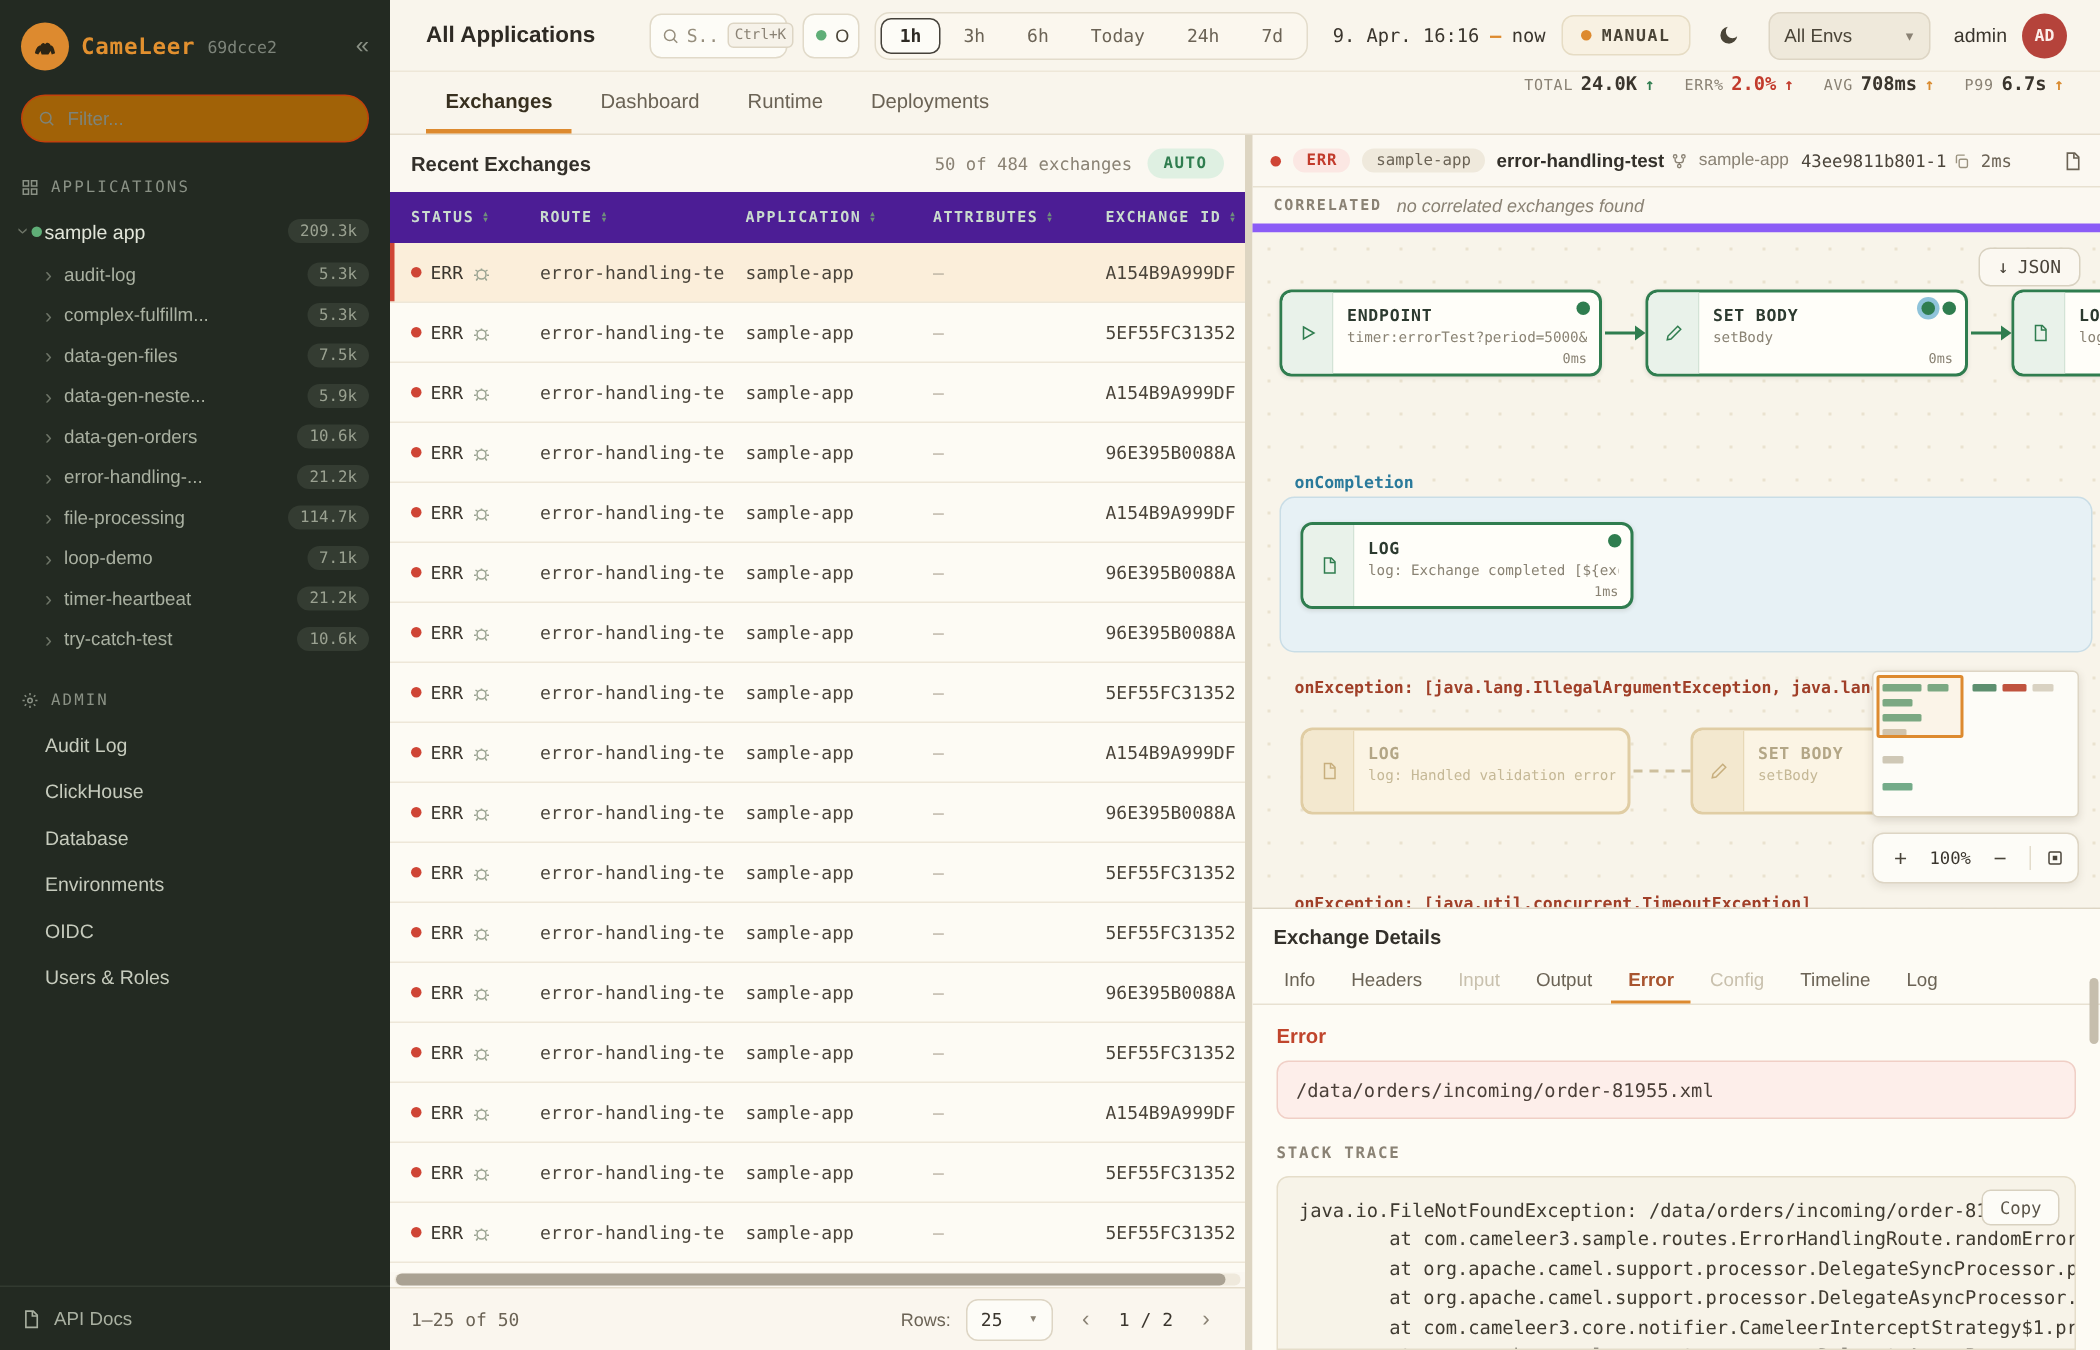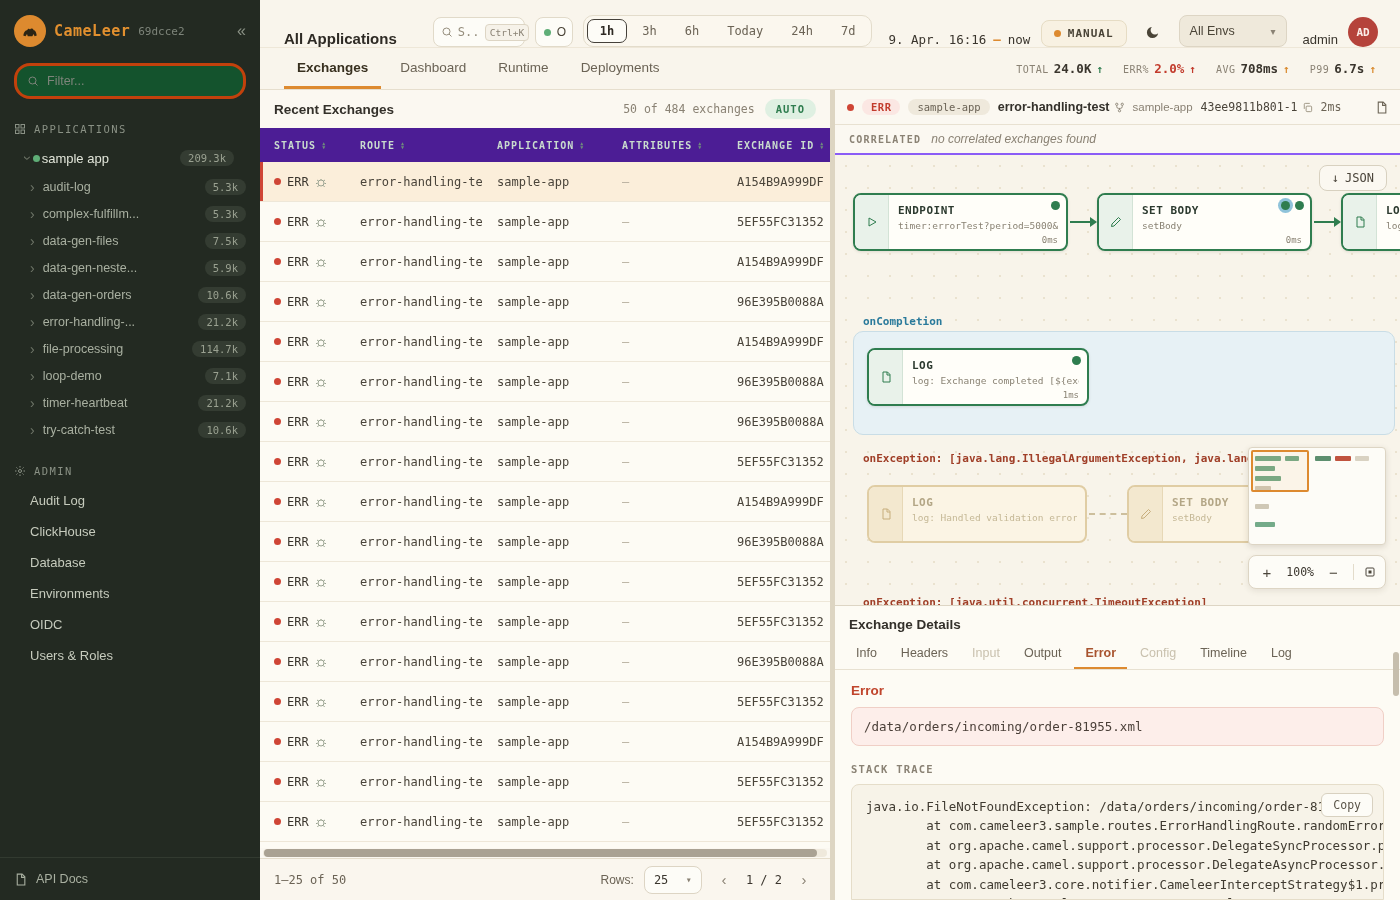--- a/index.html
+++ b/index.html
@@ -10,37 +10,37 @@
 button{background:none;border:none;font:inherit;color:inherit;cursor:pointer}
 input{font:inherit;outline:none}
 
 
 .sidebar{width:260px;min-width:260px;height:900px;background:#232a22;color:#b9bfb1;display:flex;flex-direction:column}
 .sb-head{display:flex;align-items:center;gap:8px;padding:15px 14px 16px}
 .logo-badge{width:32px;height:32px;min-width:32px;border-radius:50%;background:#dd8a2f;display:flex;align-items:center;justify-content:center}
 .logo-text{font-family:"DejaVu Sans Mono",monospace;font-weight:bold;font-size:15px;color:#e2902f;letter-spacing:.5px}
 .logo-ver{font-family:"DejaVu Sans Mono",monospace;font-size:11px;color:#7d847a}
 .collapse-btn{margin-left:auto;color:#8a9185;font-size:16px;line-height:1}
-.sb-filter{margin:0 14px 16px;display:flex;align-items:center;gap:8px;background:#14532d;border:3px solid #c2410c;border-radius:16px;padding:8px 10px;color:#7d847a}
+.sb-filter{margin:0 14px 16px;display:flex;align-items:center;gap:8px;background:#a16207;border:1px solid #c2410c;border-radius:16px;padding:8px 10px;color:#7d847a}
 .sb-filter input{flex:1;background:transparent;border:none;color:#cfd4c7;font-size:12.5px;width:100%}
 .sb-filter input::placeholder{color:#7d847a}
 .sb-section-head{display:flex;align-items:center;gap:8px;padding:8px 14px;font-family:"DejaVu Sans Mono",monospace;font-size:10.5px;letter-spacing:1.4px;color:#8a9185}
-.sb-app-row{display:flex;align-items:center;gap:2px;padding:7px 26px;font-size:13px;color:#e2e6da;cursor:pointer}
+.sb-app-row{display:flex;align-items:center;gap:2px;padding:7px 14px;font-size:13px;color:#e2e6da;cursor:pointer}
 .chev{color:#6e7568;font-size:14px;line-height:1;display:inline-block}
 .chev.down{transform:rotate(90deg)}
 .status-dot{width:7px;height:7px;min-width:7px;border-radius:50%;background:#5fae77}
 .sb-count{margin-left:auto;font-family:"DejaVu Sans Mono",monospace;font-size:10.5px;color:#9aa191;background:#343c32;border-radius:9px;padding:2px 8px}
 .sb-route{display:flex;align-items:center;gap:8px;padding:5.5px 14px 5.5px 30px;font-size:12.5px;color:#a9b0a1;cursor:pointer}
 .sb-admin{margin-top:14px}
 .sb-admin-item{padding:8px 14px 8px 30px;font-size:13px;color:#c6cbbd;cursor:pointer}
 .sb-footer{margin-top:auto;border-top:1px solid #323a30;padding:14px;display:flex;gap:9px;align-items:center;font-size:12.5px;color:#a9b0a1;cursor:pointer}
 
 
 .main{flex:1;display:flex;flex-direction:column;min-width:0}
-.topbar{height:48px;background:#f9f5ec;display:flex;align-items:flex-end;padding:0 22px 0 24px;gap:10px;border-bottom:1px solid #eee7d8}
+.topbar{height:48px;background:#f9f5ec;display:flex;align-items:center;padding:0 22px 0 24px;gap:10px;border-bottom:1px solid #eee7d8}
 .page-title{font-size:15px;font-weight:bold;color:#2e2a24;white-space:nowrap}
 .search-box{margin-left:26px;width:92px;height:30px;display:flex;align-items:center;gap:5px;background:#fdfcf7;border:1px solid #e1dac9;border-radius:8px;padding:0 7px;color:#968e7d}
 .search-box input{width:22px;background:transparent;border:none;font-size:12px;color:#6b6355;font-family:"DejaVu Sans Mono",monospace}
 .search-box input::placeholder{color:#968e7d}
 .kbd{border:1px solid #ddd5c4;border-radius:4px;background:#f6f2e9;font-family:"DejaVu Sans Mono",monospace;font-size:9.5px;padding:2px 4px;color:#8a8274;white-space:nowrap}
 .live-pill{height:30px;width:38px;display:flex;align-items:center;gap:6px;background:#fdfcf7;border:1px solid #e1dac9;border-radius:8px;padding:0 8px;overflow:hidden}
 .live-pill .txt{font-size:12px;color:#4a4437}
 .range-group{display:flex;align-items:center;gap:2px;background:#fbf7ee;border:1px solid #e3dccb;border-radius:10px;padding:3px}
 .range-btn{padding:4px 12px;font-family:"DejaVu Sans Mono",monospace;font-size:12px;color:#6b6355;border-radius:7px;border:1.5px solid transparent}
 .range-btn.active{background:#fdfcf7;border-color:#45413a;color:#2e2a24;font-weight:bold}
@@ -51,21 +51,21 @@
 .orange-dot{width:7px;height:7px;background:#dd8a2f}
 .moon-btn{width:32px;height:30px;display:flex;align-items:center;justify-content:center;color:#4a4437;border-radius:8px}
 .env-select{display:flex;align-items:center;justify-content:space-between;gap:10px;width:108px;height:32px;background:#efe9db;border:1px solid #ddd5c4;border-radius:8px;padding:0 10px;font-size:12.5px;color:#4a4437}
 .env-caret{color:#8a8274;font-size:10px}
 .user-name{font-size:13px;color:#3a352d;margin-left:6px}
 .avatar{width:30px;height:30px;min-width:30px;border-radius:50%;background:#b5433b;color:#fceee9;font-family:"DejaVu Sans Mono",monospace;font-size:11px;font-weight:bold;display:flex;align-items:center;justify-content:center}
 
 .tabbar{height:42px;background:#f9f5ec;border-bottom:1px solid #e6decd;display:flex;align-items:stretch;padding:0 24px;gap:6px}
 .tab{padding:0 13px;font-size:13.5px;color:#6b6355;border-bottom:3px solid transparent;display:flex;align-items:center}
 .tab.active{color:#38301f;font-weight:bold;border-bottom-color:#dd8a2f}
-.stats{margin-left:auto;display:flex;align-items:center;gap:20px}
+.stats{margin-left:auto;display:flex;gap:20px}
 .stat{display:flex;align-items:baseline;gap:5px;font-family:"DejaVu Sans Mono",monospace}
 .stat-label{font-size:10px;color:#8a8274;letter-spacing:.5px}
 .stat-value{font-size:12.5px;font-weight:bold;color:#3a352d}
 .stat-arrow{font-size:11px;font-weight:bold}
 .tr-green{color:#2f7d4f}.tr-red{color:#c23b2c}.tr-amber{color:#d98a2e}
 .stat-value.tr-red{color:#c23b2c}
 
 
 .content{flex:1;display:flex;gap:5px;min-height:0}
 .table-panel{width:570px;min-width:570px;background:#fbf8f1;display:flex;flex-direction:column;min-height:0}
@@ -101,21 +101,21 @@
 .pill{border-radius:10px;padding:2px 9px;font-family:"DejaVu Sans Mono",monospace;font-size:10.5px;font-weight:bold}
 .pill-err{background:#fbe7e3;color:#c23b2c;letter-spacing:.5px}
 .pill-app{background:#efe9dc;color:#6b6355;font-weight:normal}
 .d-route{font-size:12.5px;font-weight:bold;color:#33302a;display:flex;align-items:center;gap:4px}
 .d-route .ricon{color:#8a8274}
 .d-app{font-size:11.5px;color:#8a8274}
 .d-id{display:flex;align-items:center;gap:4px;font-family:"DejaVu Sans Mono",monospace;font-size:11.5px;color:#4a443a}
 .d-id .cic{color:#9a927f}
 .d-dur{font-family:"DejaVu Sans Mono",monospace;font-size:11.5px;color:#6b6355}
 .d-doc{margin-left:auto;color:#6b6355}
-.correlated{height:30px;min-height:30px;display:flex;align-items:center;gap:10px;padding:0 14px;border-bottom:2px solid #8b5cf6}
+.correlated{height:30px;min-height:30px;display:flex;align-items:center;gap:10px;padding:0 14px;border-bottom:6px solid #8b5cf6}
 .cor-label{font-family:"DejaVu Sans Mono",monospace;font-size:10px;font-weight:bold;letter-spacing:1.2px;color:#8a8274}
 .cor-msg{font-style:italic;font-size:12px;color:#8a8274}
 
 .canvas{position:relative;height:450px;min-height:450px;overflow:hidden;background:#f8f4ea;background-image:radial-gradient(circle,#eae2cf 1px,transparent 1.2px);background-size:22px 22px}
 .json-btn{position:absolute;top:10px;right:13px;display:flex;align-items:center;gap:6px;background:#fbf8f1;border:1px solid #d8d1c0;border-radius:8px;padding:5px 12px;font-family:"DejaVu Sans Mono",monospace;font-size:12px;color:#4a443a;z-index:6}
 .node{position:absolute;display:flex;width:215px;height:58px;background:#fffef9;border:2px solid #2f7d4f;border-radius:8px;box-shadow:0 1px 3px rgba(60,50,30,.12)}
 .node-icon{width:34px;min-width:34px;display:flex;align-items:center;justify-content:center;background:#e9f2ea;border-right:1px solid #d3e3d6;color:#2f7d4f;border-radius:6px 0 0 6px}
 .node-main{padding:9px 8px 0 9px;min-width:0}
 .node-title{font-family:"DejaVu Sans Mono",monospace;font-size:11px;font-weight:bold;letter-spacing:.5px;color:#2c3a2f;white-space:nowrap}
 .node-sub{font-family:"DejaVu Sans Mono",monospace;font-size:9.5px;color:#8a8374;white-space:nowrap;overflow:hidden;margin-top:3px}

